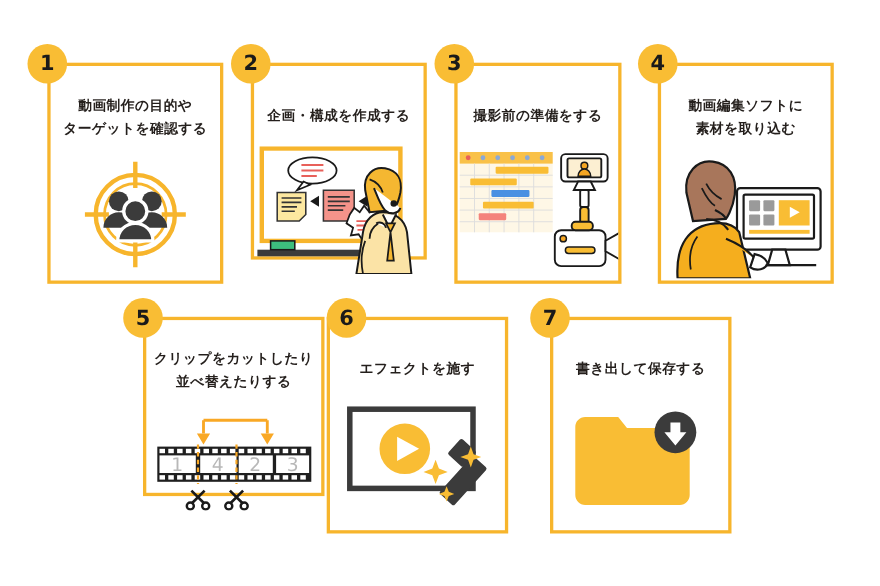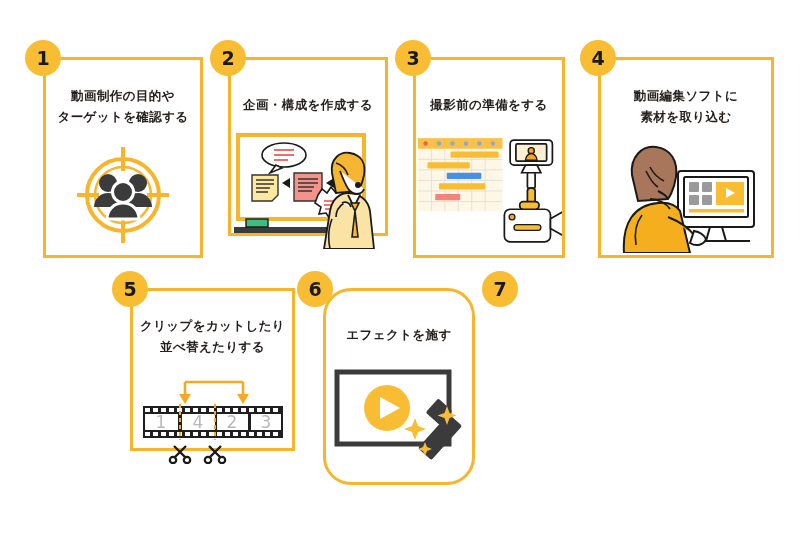--- a/index.html
+++ b/index.html
@@ -215,21 +215,21 @@
           <rect x="108" y="70" width="20" height="8" rx="3.5" fill="#F9BD34"></rect>
           <circle cx="100" cy="86" r="3" fill="#F5A623" stroke-width="1.4"></circle>
           <rect x="102" y="94" width="28" height="6" rx="3" fill="#F9BD34" stroke-width="1.4"></rect>
           <path d="M140 88l14-8v26l-14-8z"></path>
         </g>
       </svg>
     </div>
   </div>
   <div class="badge" style="left:395px; top:40px;">3</div>
 
-  <div class="card" style="left:598px; top:57px; width:176px; height:201px;">
+  <div class="card" style="left:598px; top:57px; width:160px; height:201px;">
     <div class="card-title" style="top:26px;">動画編集ソフトに
 素材を取り込む</div>
     <div class="art" style="top:76px; height:118px;">
       <svg width="152" height="116" viewBox="0 0 152 116">
 
         <g stroke="#1a1a1a" stroke-width="2" fill="#ffffff">
           <rect x="68" y="34" width="76" height="56" rx="3"></rect>
           <rect x="74" y="40" width="64" height="40" rx="1.5"></rect>
           <path d="M100 90h12l4 14h-20z"></path>
           <line x1="84" y1="104" x2="140" y2="104" stroke-width="2"></line>
@@ -335,21 +335,21 @@
           <circle cx="50" cy="90" r="3.2" fill="none" stroke="#1a1a1a" stroke-width="2.2"></circle>
           <path d="M72 76l12 12M84 76L72 88" stroke="#1a1a1a" stroke-width="2.4" fill="none"></path>
           <circle cx="71" cy="90" r="3.2" fill="none" stroke="#1a1a1a" stroke-width="2.2"></circle>
           <circle cx="85" cy="90" r="3.2" fill="none" stroke="#1a1a1a" stroke-width="2.2"></circle>
         </g>
       </svg>
     </div>
   </div>
   <div class="badge" style="left:112px; top:271px;">5</div>
 
-  <div class="card" style="left:323px; top:288px; width:152px; height:197px;border-radius:28px;">
+  <div class="card" style="left:297px; top:288px; width:165px; height:197px;">
     <div class="card-title" style="top:34px;">エフェクトを施す</div>
     <div class="art" style="top:72px; height:108px;">
       <svg width="140" height="106" viewBox="0 0 140 106">
         <rect x="8" y="8" width="112" height="72" fill="#ffffff" stroke="#3b3b3b" stroke-width="5"></rect>
         <circle cx="58" cy="44" r="23" fill="#F9BD34"></circle>
         <path d="M51 33l20 11-20 11z" fill="#ffffff"></path>
 
         <g>
           <rect x="102" y="50" width="18" height="46" rx="2" transform="rotate(42 111 73)" fill="#3b3b3b"></rect>
           <rect x="101" y="38" width="19" height="19" rx="2" transform="rotate(42 110 47)" fill="#3b3b3b"></rect>
@@ -358,15 +358,25 @@
         <g fill="#F9BD34">
           <path d="M86 54l3 8 8 3-8 3-3 8-3-8-8-3 8-3z"></path>
           <path d="M118 42l2.5 7 7 2.5-7 2.5-2.5 7-2.5-7-7-2.5 7-2.5z"></path>
           <path d="M96 78l2 5 5 2-5 2-2 5-2-5-5-2 5-2z"></path>
         </g>
       </svg>
     </div>
   </div>
   <div class="badge" style="left:297px; top:271px;">6</div>
 
+  <div class="card" style="left:500px; top:288px; width:165px; height:197px;">
+    <div class="card-title" style="top:34px;">書き出して保存する</div>
+    <div class="art" style="top:72px; height:105px;">
+      <svg width="130" height="102" viewBox="0 0 130 102">
+        <path d="M14 14h30l8 10h48c5 0 9 4 9 9v52c0 5-4 9-9 9H14c-5 0-9-4-9-9V23c0-5 4-9 9-9z" fill="#F9BD34"></path>
+        <circle cx="96" cy="28" r="19" fill="#3b3b3b"></circle>
+        <path d="M96 40l-10-12h5.5v-9h9v9H106z" fill="#ffffff"></path>
+      </svg>
+    </div>
+  </div>
   <div class="badge" style="left:482px; top:271px;">7</div>
 
 </div>
 
 </body></html>

